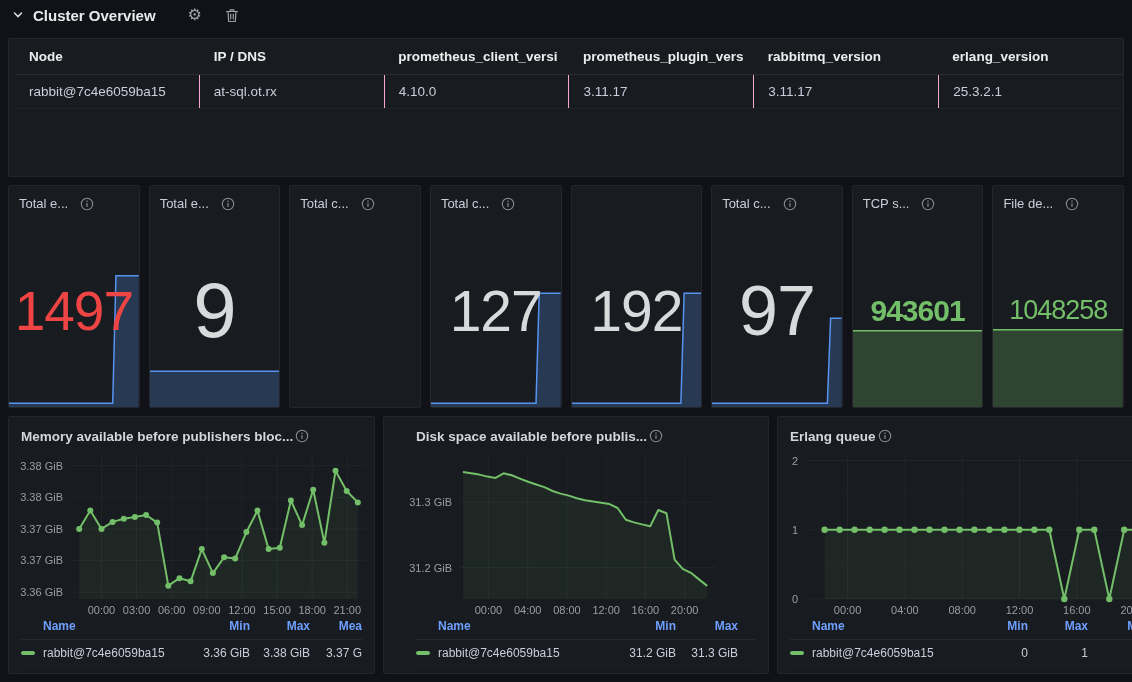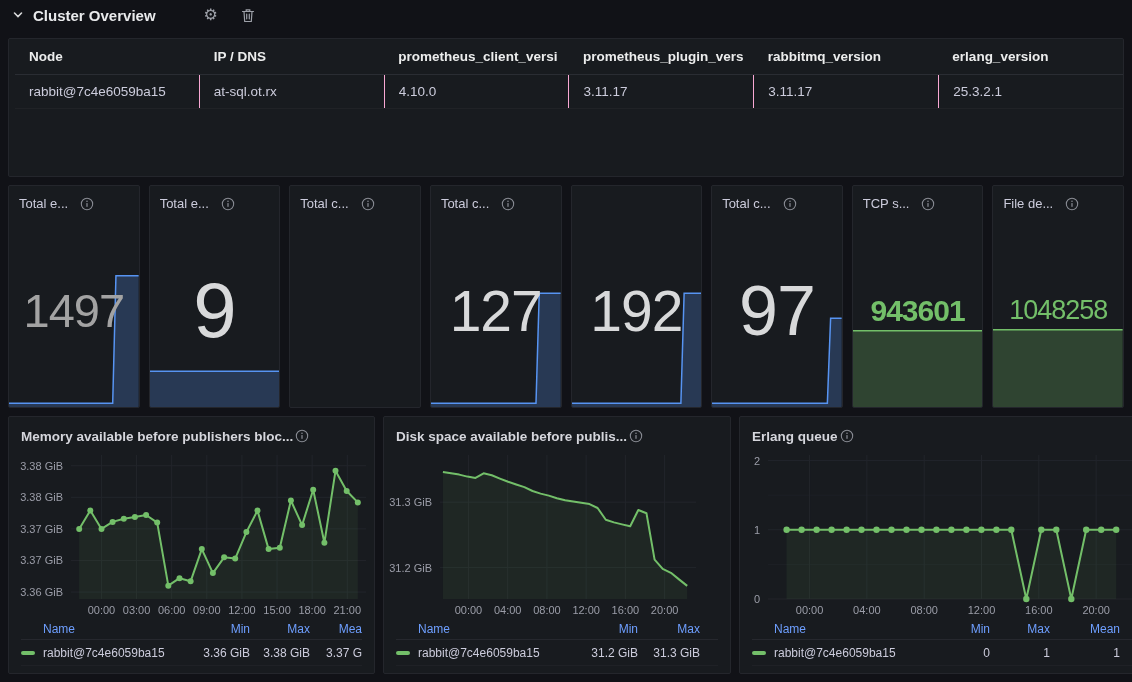--- a/index.html
+++ b/index.html
@@ -5,21 +5,21 @@
   * { box-sizing: border-box; }
   html,body { margin:0; padding:0; }
   body {
     width:1132px; height:682px; position:relative; overflow:hidden;
     background:#111217; color:#ccccdc;
     font-family:"Liberation Sans", sans-serif;
   }
   
   .row-header { display:flex; align-items:center; height:30px; padding-left:12px; gap:9px; }
   .chev { display:flex; align-items:center; }
-  .row-title { font-size:15px; font-weight:700; color:#e9eaec; margin-right:32px; cursor:pointer; }
+  .row-title { font-size:15px; font-weight:700; color:#e9eaec; margin-right:16px; cursor:pointer; }
   .hdr-icon { display:flex; align-items:center; justify-content:center; width:28px; height:22px; color:#9da0a8; cursor:pointer; }
   .gear-glyph { font-size:16px; line-height:1; color:#9da0a8; }
   
   .panel { position:absolute; background:#181b1f; border:1px solid #24262c; border-radius:2px; }
   
   #table-panel { left:8px; top:38px; width:1116px; height:139px;padding-left:6px; }
   .tbl-head { display:flex; height:36px; align-items:center; border-bottom:1px solid #2a2d33; }
   .tbl-head .cell { flex:1; padding-left:14px; font-size:13.5px; font-weight:700; color:#eceded; white-space:nowrap; overflow:hidden; }
   .tbl-row { display:flex; height:34px; align-items:center; border-bottom:1px solid #202226; }
   .tbl-row .cell { flex:1; padding-left:14px; font-size:13.5px; color:#ccccdc; border-left:1px solid #f9a8d4; height:100%; display:flex; align-items:center; white-space:nowrap; overflow:hidden; }
@@ -29,28 +29,28 @@
   .stat-panel { flex:1; position:relative; background:#181b1f; border:1px solid #24262c; border-radius:2px; overflow:hidden; }
   .stat-title-row { display:flex; align-items:center; gap:12px; padding:7px 10px 0 10px; height:28px; }
   .stat-title { font-size:13px; font-weight:500; color:#ccccdc; white-space:nowrap; overflow:hidden; cursor:pointer; }
   .info-icon { color:#8a8d95; display:flex; align-items:center; cursor:pointer; flex:0 0 auto; }
   .stat-body { position:absolute; left:0; right:0; top:28px; bottom:0; }
   .spark, .spark svg { position:absolute; inset:0; width:100%; height:100%; }
   .stat-value { position:absolute; inset:0; display:flex; align-items:center; justify-content:center; font-weight:500; letter-spacing:-1px; z-index:2; }
   
   #ts-row { position:absolute; left:8px; top:416px; height:258px; display:flex; gap:8px; }
   .ts-panel { position:relative; background:#181b1f; border:1px solid #24262c; border-radius:2px; overflow:hidden; }
-  .w1 { width:367px; } .w2 { width:348px; } .w3 { width:412px; }
+  .w1 { width:367px; } .w2 { width:386px;padding-left:20px; } .w3 { width:412px; }
   .ts-title-row { display:flex; align-items:center; gap:2px; padding:8px 12px 0 12px; height:30px; }
   .ts-title { font-size:13.5px; font-weight:600; color:#d5d6dc; white-space:nowrap; overflow:hidden; cursor:pointer; }
   .ts-chart { position:relative; height:172px; }
   .ts-chart svg { overflow:visible; display:block; }
   .tick-label { fill:#9b9da8; font-size:11px; font-family:"Liberation Sans",sans-serif; }
   .ts-legend { padding:0 12px; }
-  .lg-head { display:flex; align-items:center; height:21px; font-size:12px; font-weight:400; color:#6e9fff; border-bottom:1px solid #26282e; }
+  .lg-head { display:flex; height:21px; font-size:12px; font-weight:700; color:#6e9fff; border-bottom:1px solid #26282e; }
   .lg-name-h { flex:1; padding-left:22px; cursor:pointer; }
   .lg-col { text-align:right; white-space:nowrap; overflow:hidden; flex:0 0 auto; cursor:pointer; }
   .lg-row { display:flex; align-items:center; height:26px; font-size:12px; color:#ccccdc; border-bottom:1px solid #1f2126; }
   .lg-name { flex:1; display:flex; align-items:center; gap:8px; white-space:nowrap; overflow:hidden; cursor:pointer; }
   .swatch { width:14px; height:4px; border-radius:2px; background:#73bf69; flex:0 0 auto; }
 </style>
 </head>
 <body>
 
 <div class="row-header">
@@ -101,21 +101,21 @@
           </svg>
         </span>
       </div>
     <div class="stat-body">
         <div class="spark">
           <svg width="130" height="193" viewBox="0 0 130 193" preserveAspectRatio="none">
             <polygon points="0,189.14 104,189.14 107.25,61.75999999999999 130,61.75999999999999 130,193 0,193" fill="rgba(87,148,242,0.25)"></polygon>
             <polyline points="0,189.14 104,189.14 107.25,61.75999999999999 130,61.75999999999999" fill="none" stroke="#5794F2" stroke-width="1.5"></polyline>
           </svg>
         </div>
-        <div class="stat-value" style="color: #a3a3a3; font-size: 47px;">1497</div>
+        <div class="stat-value" style="color: #ef4444; font-size: 55px;">1497</div>
       </div>
   </div>
   <div class="stat-panel">
     <div class="stat-title-row">
         <span class="stat-title">Total e...</span>
         <span class="info-icon">
           <svg width="14" height="14" viewBox="0 0 16 16">
             <circle cx="8" cy="8" r="6.5" fill="none" stroke="currentColor" stroke-width="1.2"></circle>
             <circle cx="8" cy="4.9" r="0.9" fill="currentColor"></circle>
             <rect x="7.3" y="6.8" width="1.4" height="4.6" rx="0.7" fill="currentColor"></rect>

